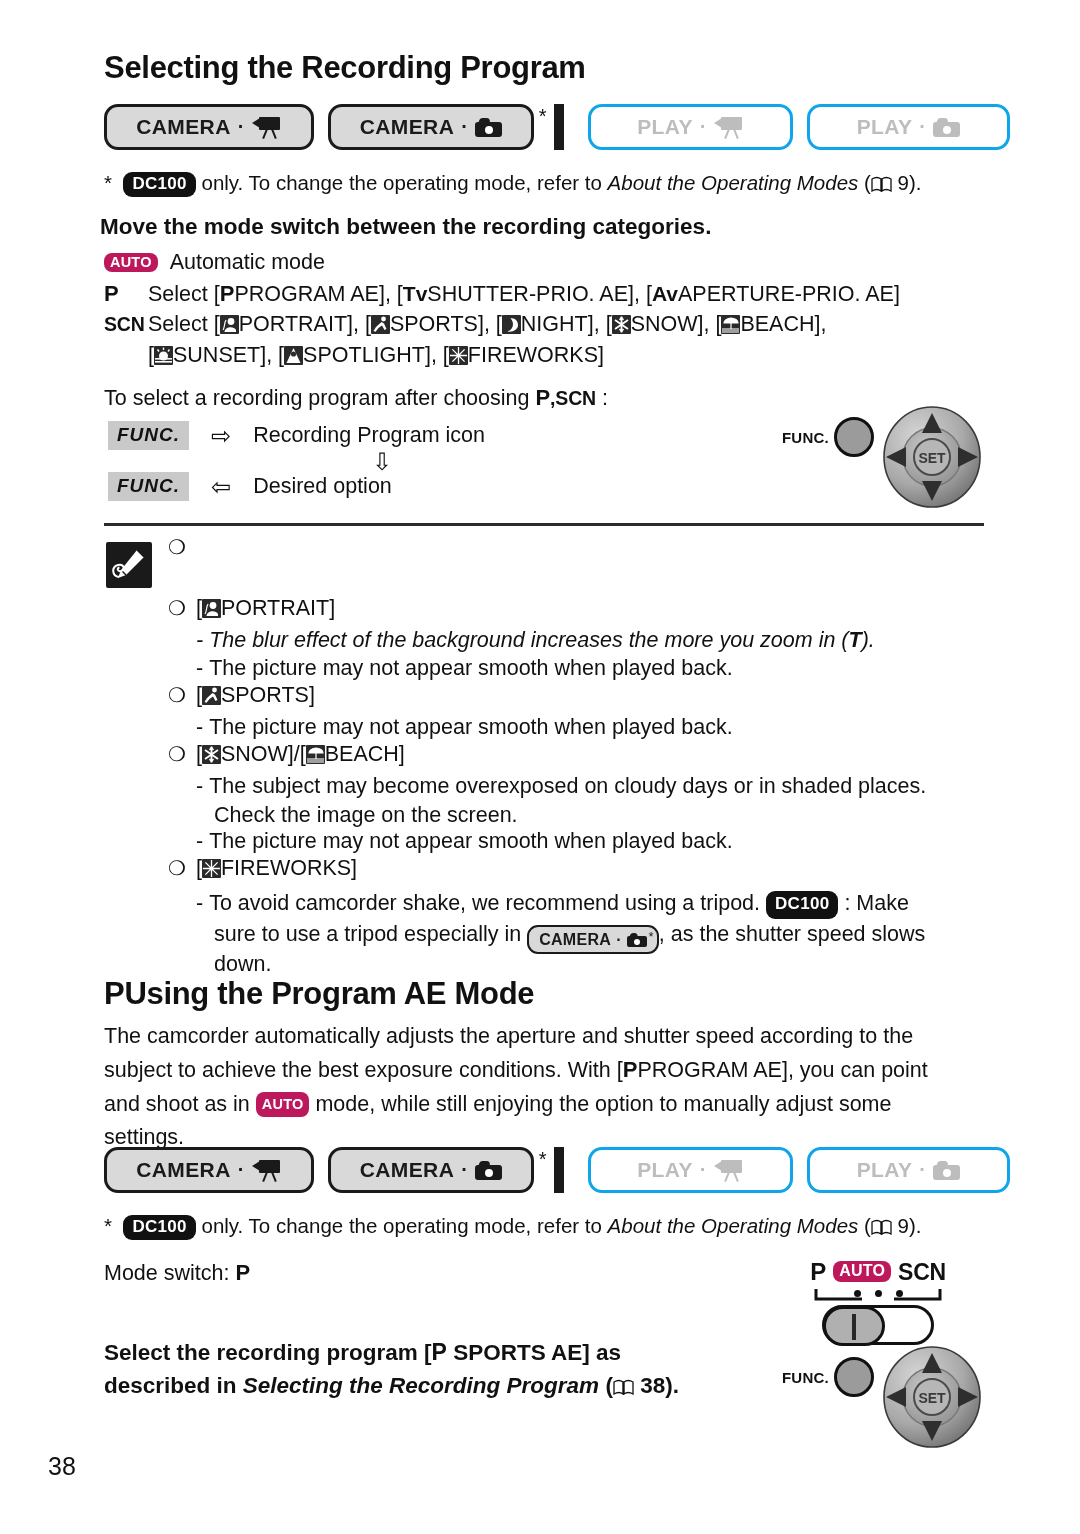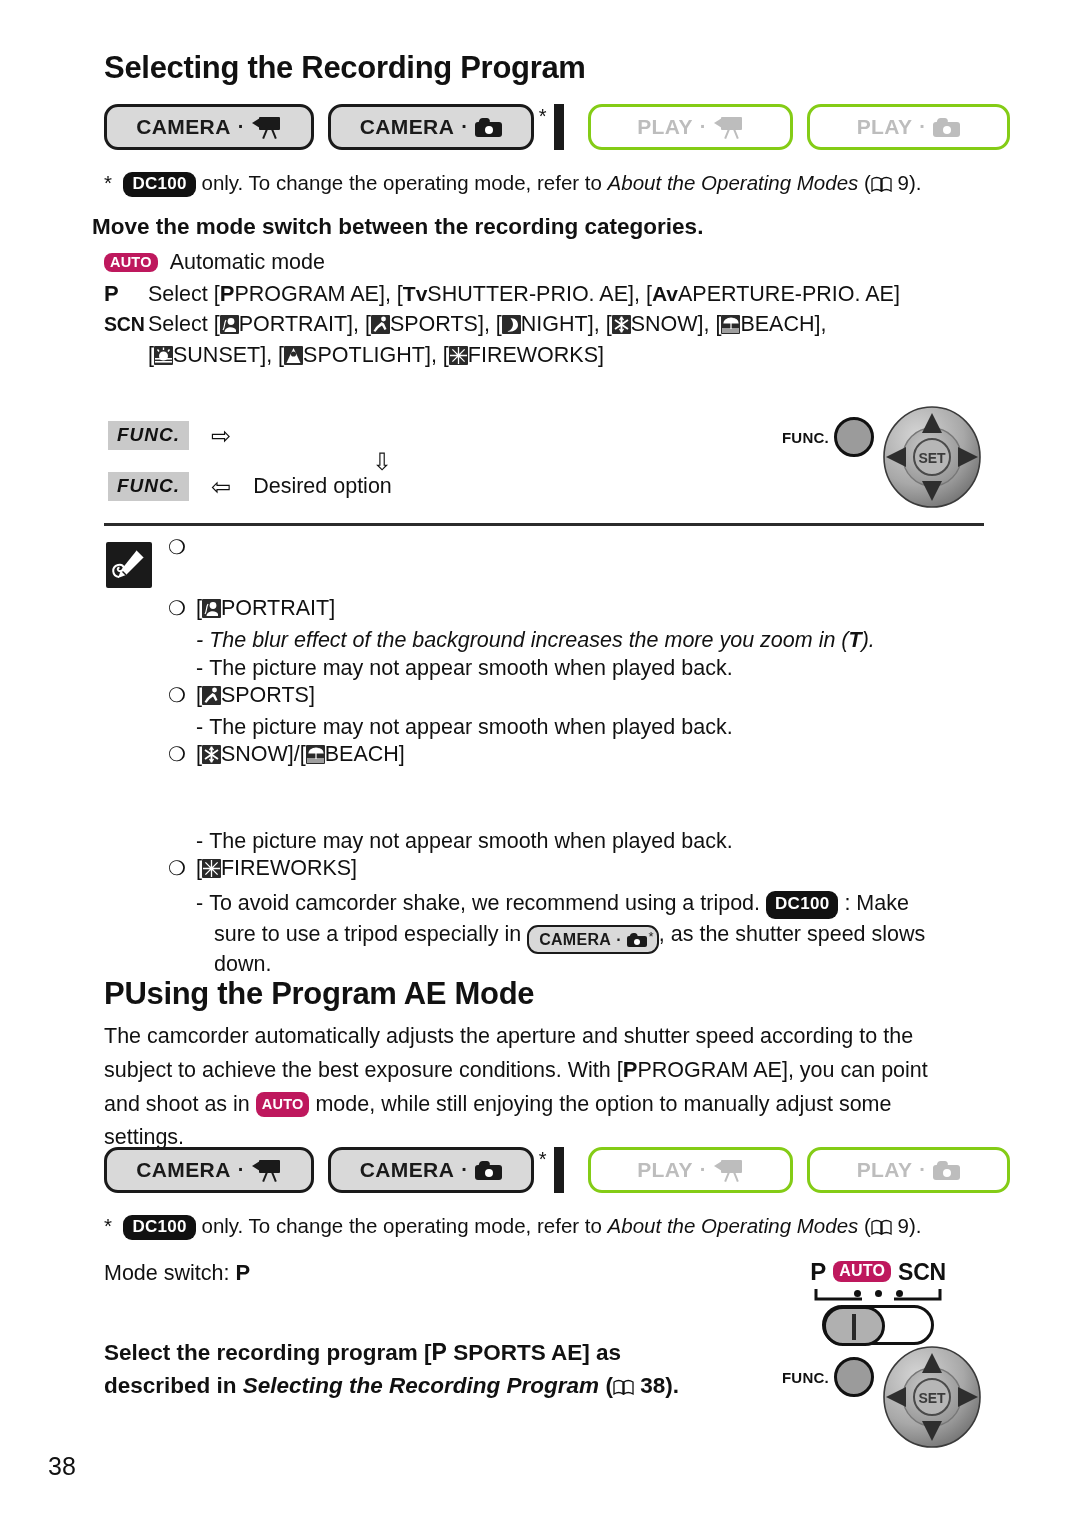--- a/index.html
+++ b/index.html
@@ -39,21 +39,21 @@
     height: 46px;
     position:relative;
   }
   .modebtn.active {
     background:#d9d9d9;
     border: 3.5px solid #1a1a1a;
     color:#1a1a1a;
   }
   .modebtn.inactive {
     background:#ffffff;
-    border: 3px solid #84cc16;
+    border: 3px solid #0ea5e9;
     color:#bdbdbd;
   }
   .mb-w1 { width: 210px; }
   .mb-w2 { width: 206px; }
   .mb-w3 { width: 205px; }
   .mb-w4 { width: 203px; }
   .modebtn .dotsep { font-size: 20px; line-height:1; position:relative; top:-1px;}
   .divider-bar { width:10px; height:46px; background:#1a1a1a; margin:0 10px 0 6px; }
   .star-sup { position:absolute; right:-16px; top:-2px; font-size:20px; font-weight:normal; color:#111; }
 
@@ -214,21 +214,21 @@
   </div>
 
   <div class="footnote" style="position:absolute; left:104px; top:165px; width:900px;">
     <span>*</span>
     <span>&nbsp;</span><span class="badge-dc">DC100</span><span> only. To change the operating mode, refer to </span><span class="it">About the Operating Modes</span><span> (</span><span class="book-ico"><svg viewBox="0 0 21 16" width="21" height="16">
           <path d="M1 3 C4 1.2,7.6 1.2,10 3 L10 15 C7.6 13.2,4 13.2,1 15 Z M20 3 C17 1.2,13.4 1.2,11 3 L11 15 C13.4 13.2,17 13.2,20 15 Z" fill="none" stroke="#111" stroke-width="1.3"></path>
           <line x1="10.5" y1="2.6" x2="10.5" y2="15" stroke="#111" stroke-width="1.3"></line>
         </svg></span>&nbsp;<span>9</span><span>).</span>
   </div>
 
-  <div class="b-bold" style="position:absolute; left:92px; top:214px;">Move the mode switch between the recording categories.</div>
+  <div class="b-bold" style="position:absolute; left:100px; top:214px;">Move the mode switch between the recording categories.</div>
 
   <div style="position:absolute; left:104px; top:248px; display:flex; align-items:baseline; gap:12px;">
     <span class="badge-auto">AUTO</span>
     <span class="b-txt">Automatic mode</span>
   </div>
 
   <div style="position:absolute; left:104px; top:279px; display:flex; align-items:baseline;">
     <span class="mk-sans-p" style="width:44px; display:inline-block;">P</span>
     <span class="b-txt"><span>Select [</span><b class="mk-sans-p">P</b><span>PROGRAM AE], [</span><b class="mk-tv">Tv</b><span>SHUTTER-PRIO. AE], [</span><b class="mk-tv">Av</b><span>APERTURE-PRIO. AE]</span></span>
   </div>
@@ -263,24 +263,28 @@
             <path d="M9.5 2 L16.5 17 L2.5 17 Z" fill="#fff"></path>
             <circle cx="9.5" cy="8" r="2.6" fill="#2a2a2a"></circle>
           </svg></span><span>SPOTLIGHT]</span>, [<span class="sico"><svg viewBox="0 0 19 19" width="19" height="19">
             <g stroke="#fff" stroke-width="1.3">
               <path d="M9.5 1 L9.5 18 M1 9.5 L18 9.5 M3.4 3.4 L15.6 15.6 M15.6 3.4 L3.4 15.6"></path>
             </g>
             <circle cx="9.5" cy="9.5" r="2" fill="#fff"></circle>
           </svg></span><span>FIREWORKS]</span></span>
   </div>
 
+  <div class="b-txt" style="position:absolute; left:104px; top:383px;">
+    <span>To select a recording program after choosing </span><b class="mk-sans-p">P</b><b class="mk-scn">,</b><b class="mk-scn">SCN</b><span> :</span>
+  </div>
 
   <div style="position:absolute; left:108px; top:421px; display:flex; align-items:center; gap:22px;">
     <span class="func-chip">FUNC.</span>
     <span class="arrow">⇨</span>
+    <span class="b-txt">Recording Program icon</span>
   </div>
 
   <div class="arrow" style="position:absolute; left:372px; top:448px;">⇩</div>
 
   <div style="position:absolute; left:108px; top:472px; display:flex; align-items:center; gap:22px;">
     <span class="func-chip">FUNC.</span>
     <span class="arrow">⇦</span>
     <span class="b-txt">Desired option</span>
   </div>
 
@@ -367,20 +371,24 @@
       <span class="bullet-o">❍</span>
       <span class="note-txt">[<span class="sico"><svg viewBox="0 0 19 19" width="19" height="19">
               <path d="M9.5 1.5 L9.5 17.5 M3 5 L16 14 M16 5 L3 14" stroke="#fff" stroke-width="1.8"></path>
               <path d="M9.5 2.5 L7.5 5 M9.5 2.5 L11.5 5 M9.5 16.5 L7.5 14 M9.5 16.5 L11.5 14" stroke="#fff" stroke-width="1.4" fill="none"></path>
             </svg></span><span>SNOW]</span><span>/[</span><span class="sico"><svg viewBox="0 0 19 19" width="19" height="19">
               <path d="M1 13 L18 13 L18 18 L1 18 Z" fill="#fff" opacity="0.55"></path>
               <path d="M10 3 L10 14 M10 3 C6 3, 3 6, 3 8 L17 8 C17 5.5, 14 3, 10 3 Z" fill="#fff" stroke="#fff" stroke-width="1.2"></path>
             </svg></span><span>BEACH]</span></span>
     </div>
   </div>
+  <div class="dash-txt" style="position:absolute; left:196px; top:772px; width:800px;">
+    -&nbsp;<span>The subject may become overexposed on cloudy days or in shaded places.</span><br>
+    <span style="padding-left:18px;">Check the image on the screen.</span>
+  </div>
   <div class="dash-txt" style="position:absolute; left:196px; top:827px;">
     -&nbsp;<span>The picture may not appear smooth when played back.</span>
   </div>
 
   <div style="position:absolute; left:168px; top:854px;">
     <div style="display:flex; gap:10px; align-items:baseline;">
       <span class="bullet-o">❍</span>
       <span class="note-txt"><span>[</span><span class="sico"><svg viewBox="0 0 19 19" width="19" height="19">
               <g stroke="#fff" stroke-width="1.3">
                 <path d="M9.5 1 L9.5 18 M1 9.5 L18 9.5 M3.4 3.4 L15.6 15.6 M15.6 3.4 L3.4 15.6"></path>

